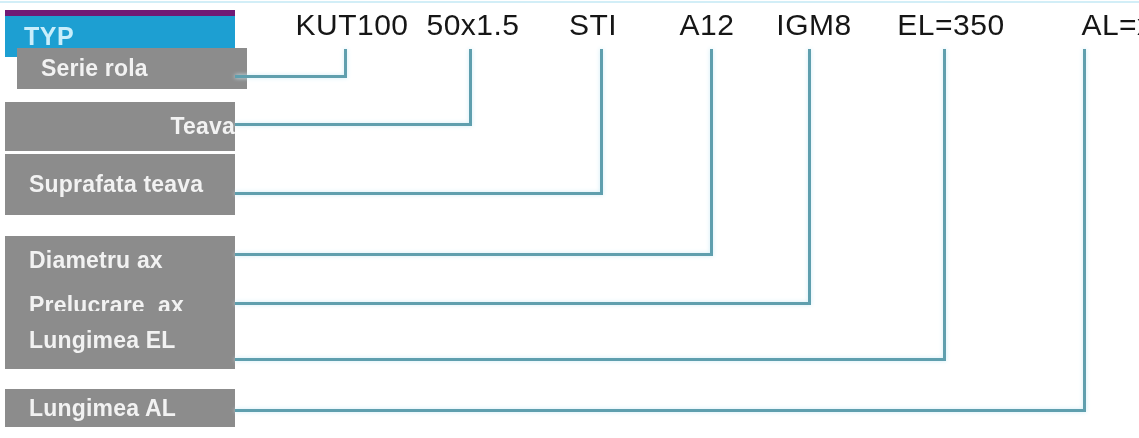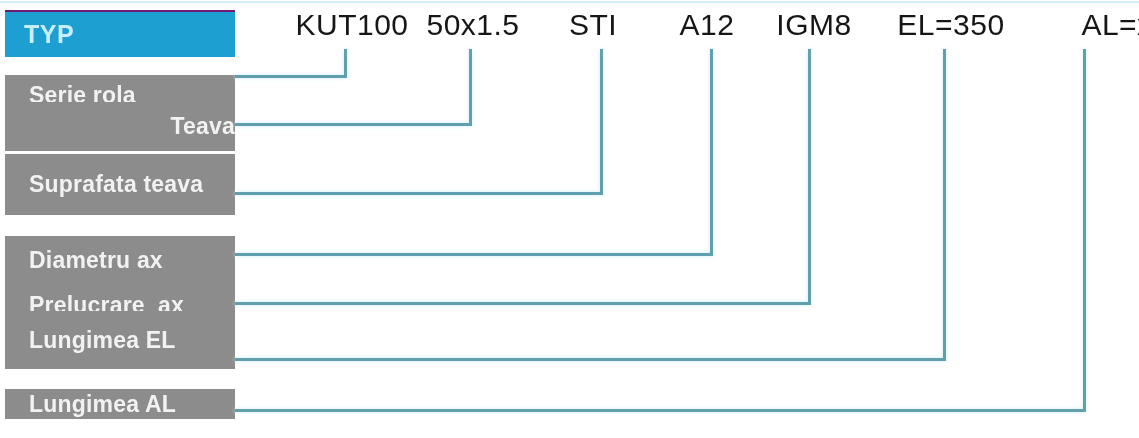--- a/index.html
+++ b/index.html
@@ -14,39 +14,39 @@
   }
   
   .box{
     position:absolute;left:5px;width:230px;
     display:flex;align-items:center;
     box-sizing:border-box;
   }
   .header-box{
     top:10px;height:47px;
     background:var(--header-bg,#1d9fd2);
-    border-top:2px solid #701a75;
+    border-top:6px solid #701a75;
   }
   .header-box .hlbl{
     color:var(--header-text,#c9eefb);
     font-size:25px;font-weight:bold;padding-left:19px;letter-spacing:.5px;
   }
   .gray-box{background:var(--row-bg,#8c8c8c);}
   .gray-box .lbl{
     color:var(--row-text,#f2f2f2);
     font-size:23px;font-weight:bold;padding-left:24px;
     white-space:pre;letter-spacing:.2px;
   }
-  .r1{top:75px;height:41px;}
+  .r1{top:48px;height:41px;margin-left:12px;}
   .r2{top:102px;height:49px;justify-content:flex-end;}
   .r3{top:154px;height:61px;}
   .r4{top:236px;height:48px;}
   .r5{top:284px;height:43px;}
   .r6{top:311px;height:58px;}
-  .r7{top:389px;height:30px;}
+  .r7{top:389px;height:38px;}
   
   .code{
     position:absolute;top:7px;height:36px;line-height:36px;
     transform:translateX(-50%);
     color:var(--code-text,#161616);
     font-size:30px;font-weight:normal;white-space:nowrap;letter-spacing:.5px;
   }
   .c1{left:352px;}
   .c2{left:473px;}
   .c3{left:593px;}

